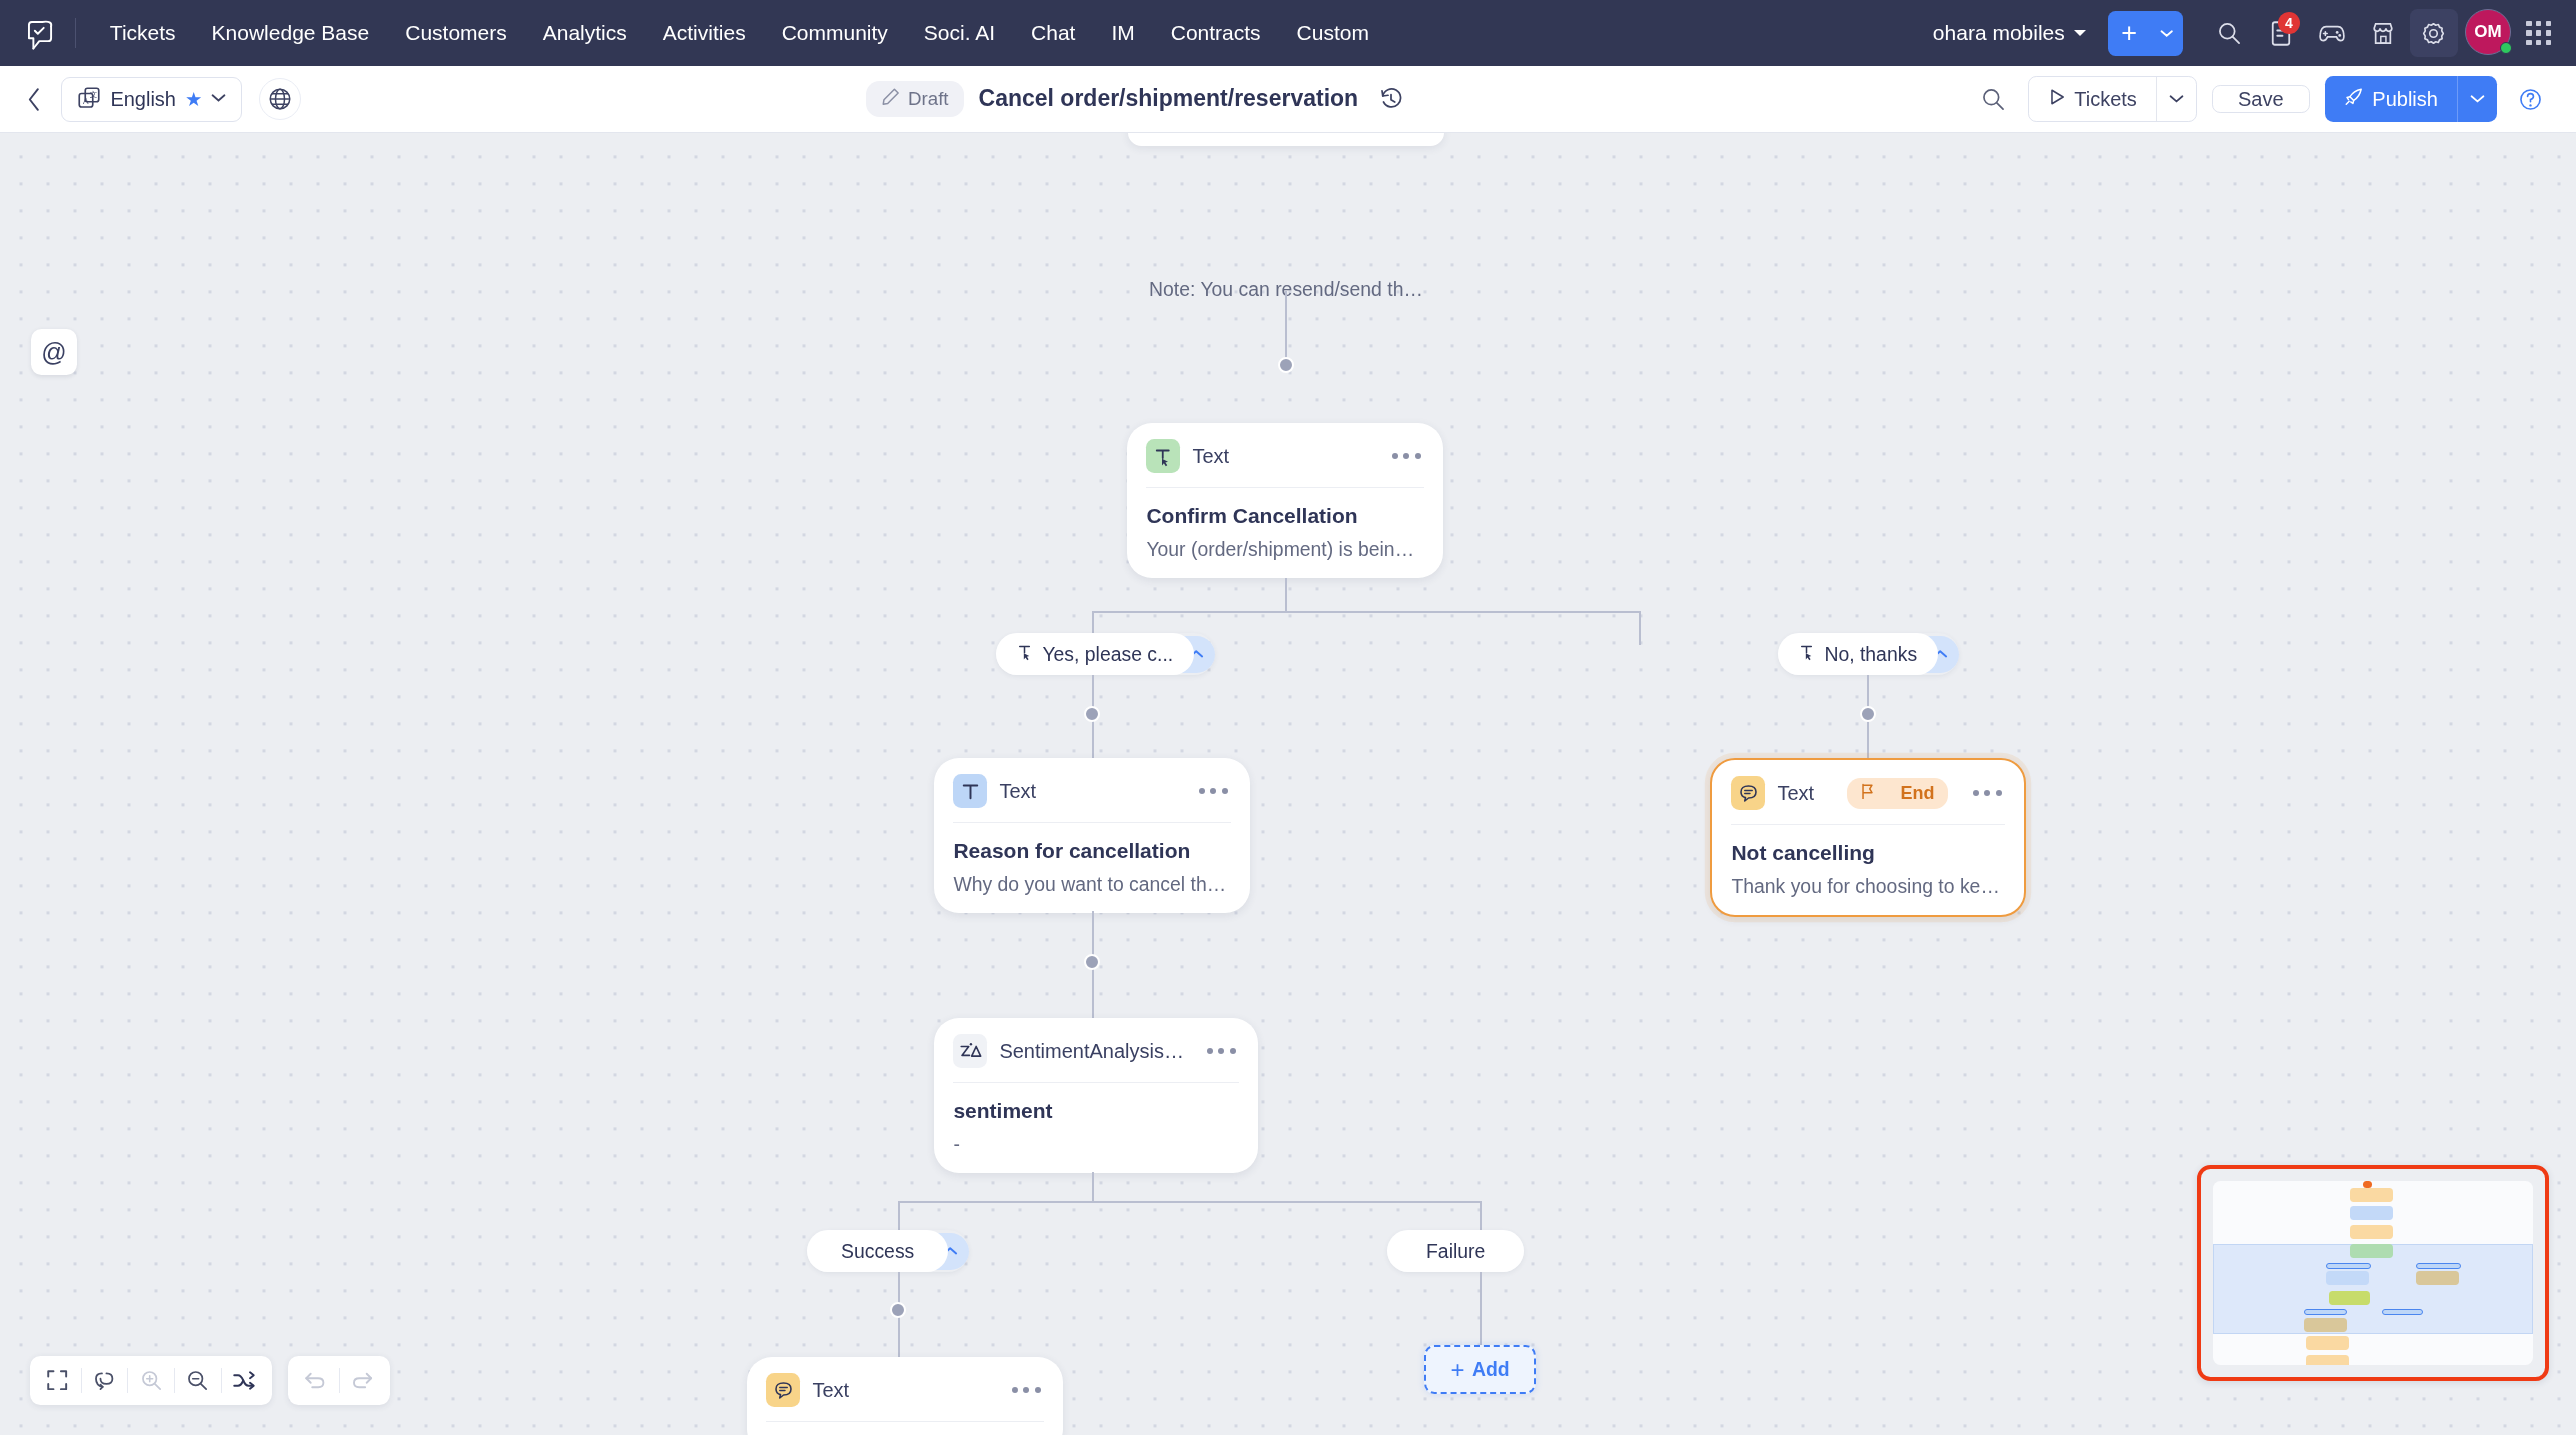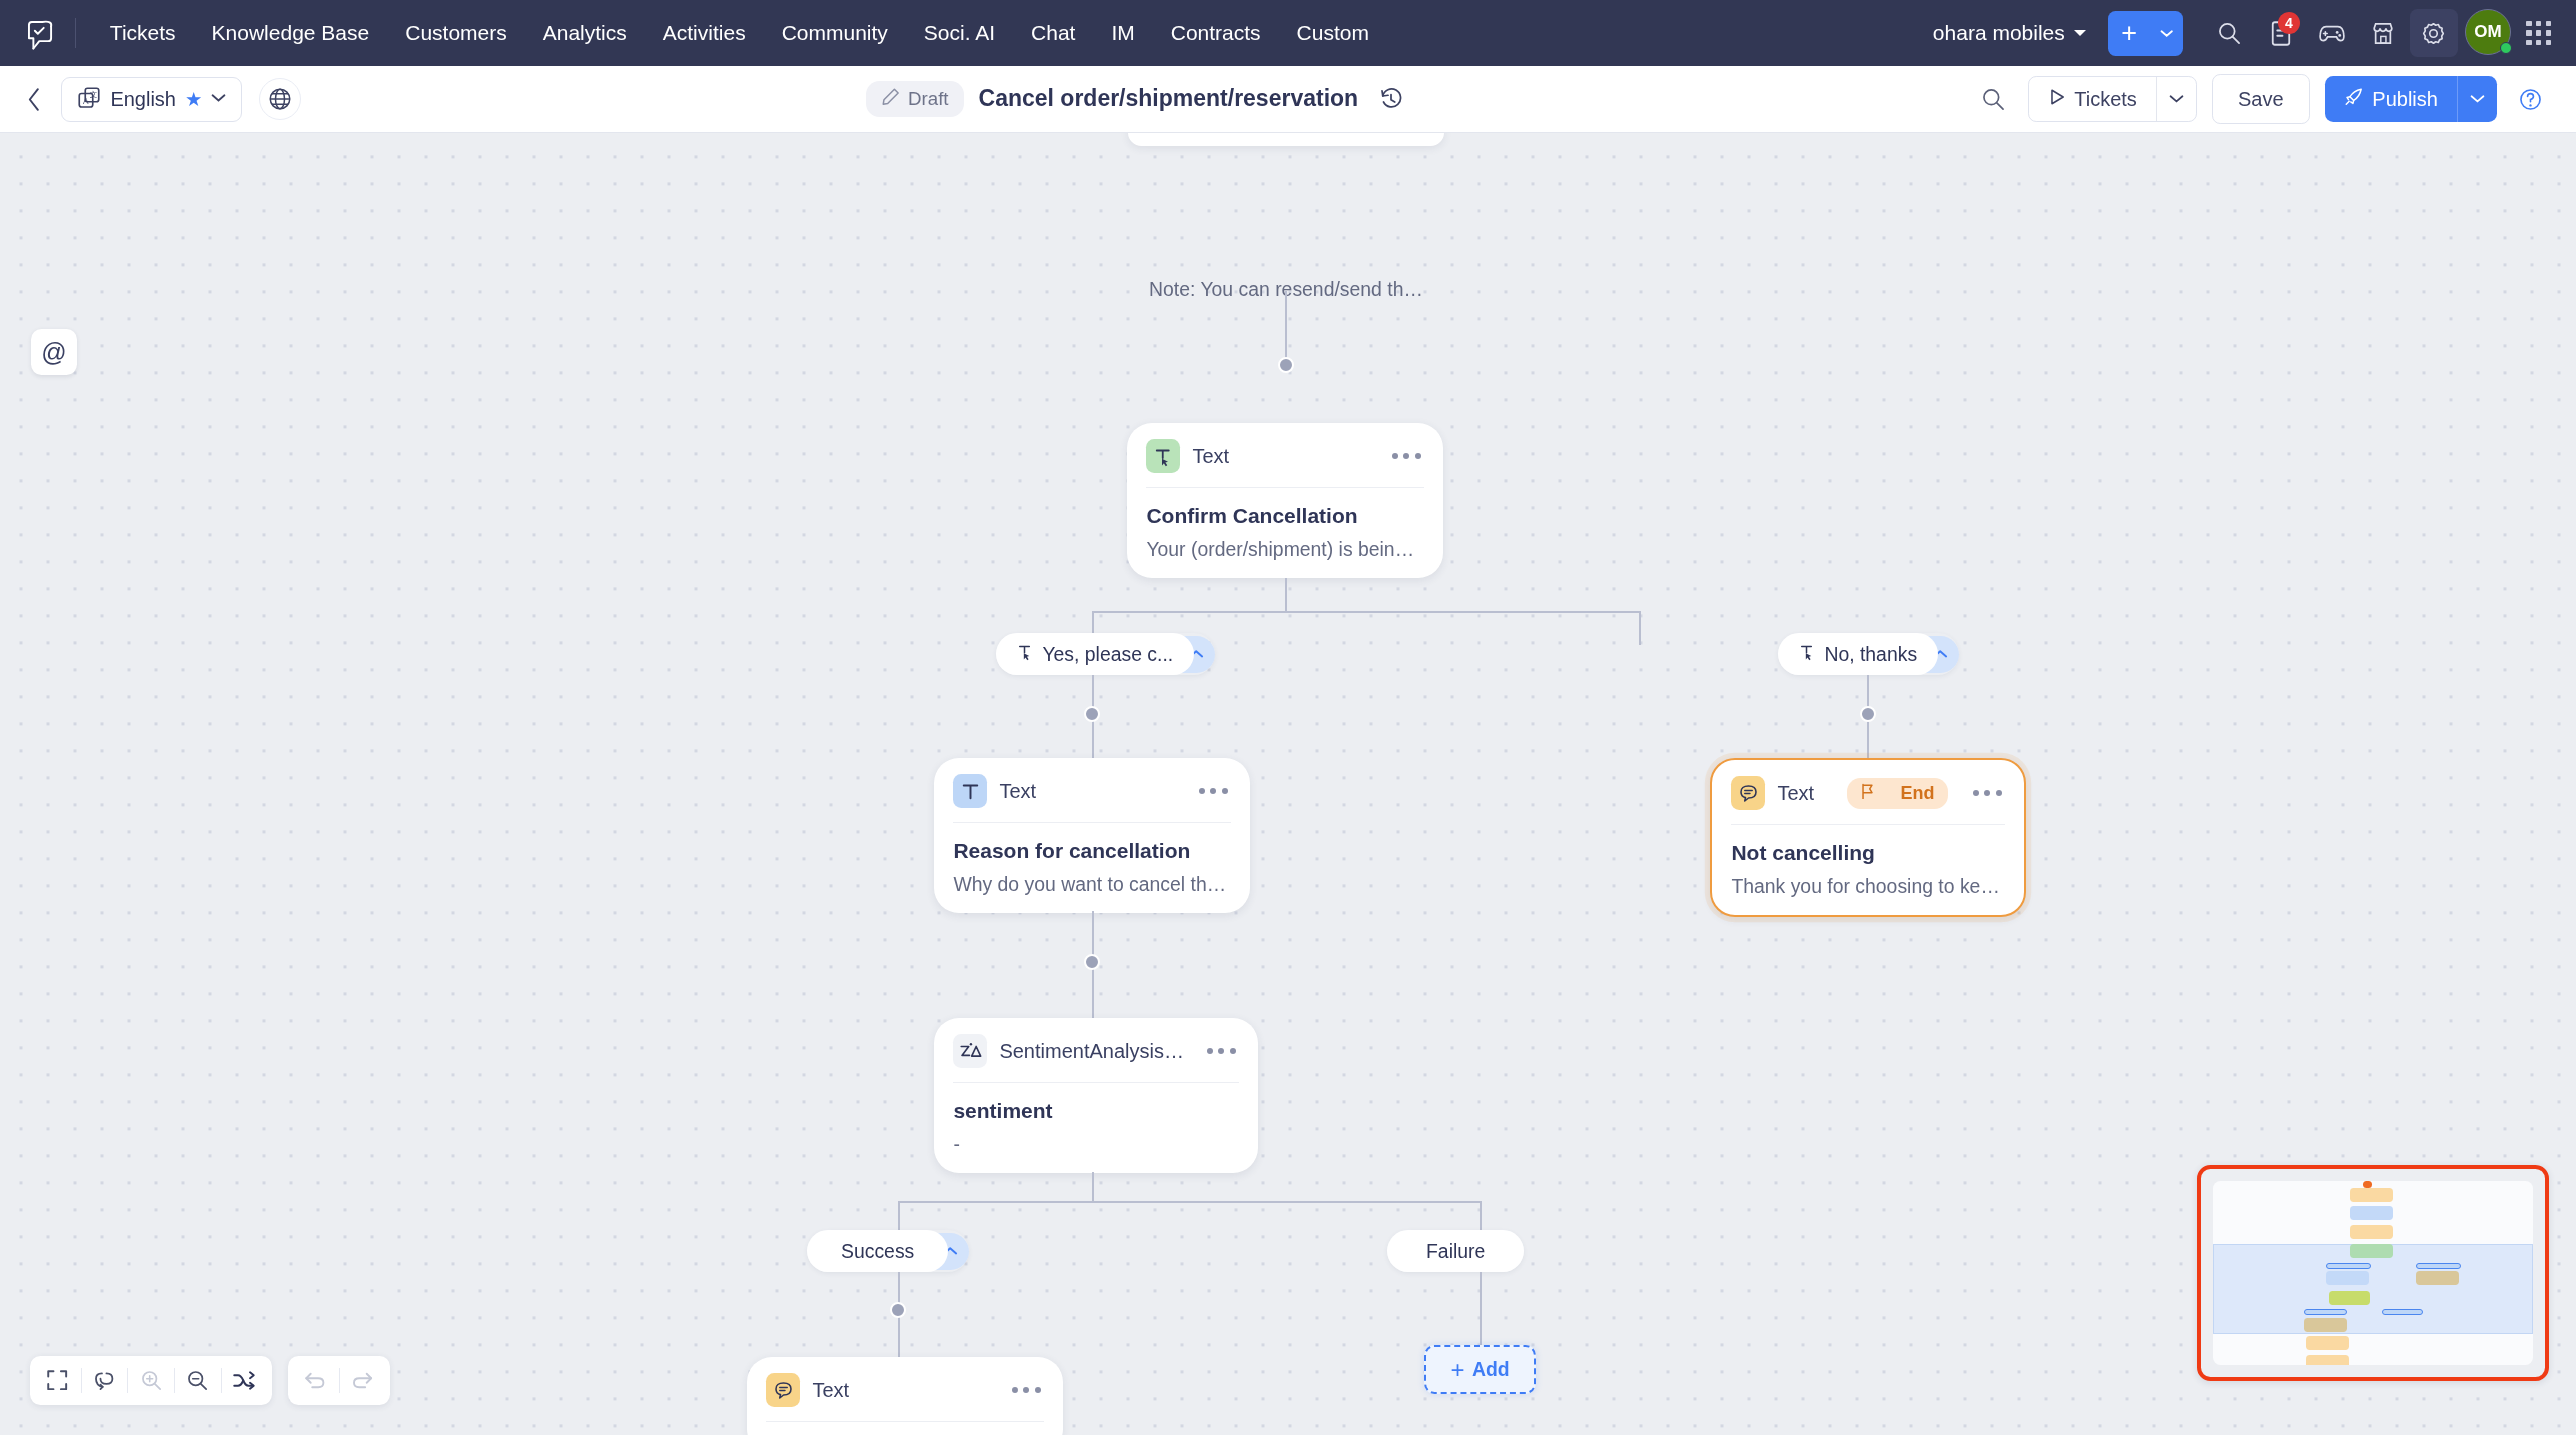--- a/index.html
+++ b/index.html
@@ -71,21 +71,21 @@
   .badge-count {
     position: absolute; top: 3px; right: 4.5px;
     background: #e03535; color: #fff;
     min-width: 22.4px; height: 22.4px; border-radius: 11.2px;
     font-size: 14px; display: flex; align-items: center; justify-content: center;
     font-weight: 600; padding: 0 4.5px;
   }
   .avatar-wrap { position: relative; width: 48px; height: 48px; margin-left: 7.5px; cursor: pointer; }
   .avatar {
     width: 46px; height: 46px; border-radius: 50%;
-    background: #4d7c0f; border: 1.5px solid #6b7096;
+    background: #be185d; border: 1.5px solid #6b7096;
     color: #fff; font-size: 17px; font-weight: 600;
     display: flex; align-items: center; justify-content: center;
   }
   .presence-dot {
     position: absolute; right: 1.5px; bottom: 3px;
     width: 12px; height: 12px; border-radius: 50%;
     background: #2ec95f; border: 1.5px solid #323754;
   }
   .grid-dots {
     display: grid; grid-template-columns: repeat(3, 5.2px);
@@ -133,21 +133,21 @@
     display:flex; align-items:stretch; border:0.7px solid #dfe3ee;
     border-radius: 8.2px; overflow:hidden; height: 46px; cursor:pointer; background:#fff;
   }
   .split-btn .main {
     display:flex; align-items:center; gap:9px; padding: 0 19.4px;
     font-size: 20px; color:#3d4262;
   }
   .split-btn .sep { width:0.7px; background:#e3e6ee; }
   .split-btn .arrow { width: 39px; display:flex; align-items:center; justify-content:center; }
   .plain-btn {
-    border:0.7px solid #dfe3ee; border-radius: 8.2px; height: 50px;
+    border:0.7px solid #dfe3ee; border-radius: 8.2px; height: 28px;
     display:flex; align-items:center; padding: 0 25px;
     font-size: 20px; color:#3d4262; cursor:pointer; background:#fff;
   }
   .publish-split {
     display:flex; align-items:stretch; background:#3f7cf5;
     border-radius: 8.2px; overflow:hidden; height: 46px; cursor:pointer;
   }
   .publish-split .main {
     display:flex; align-items:center; gap:9px; padding: 0 19.4px;
     font-size: 20px; color:#fff; font-weight:500;

